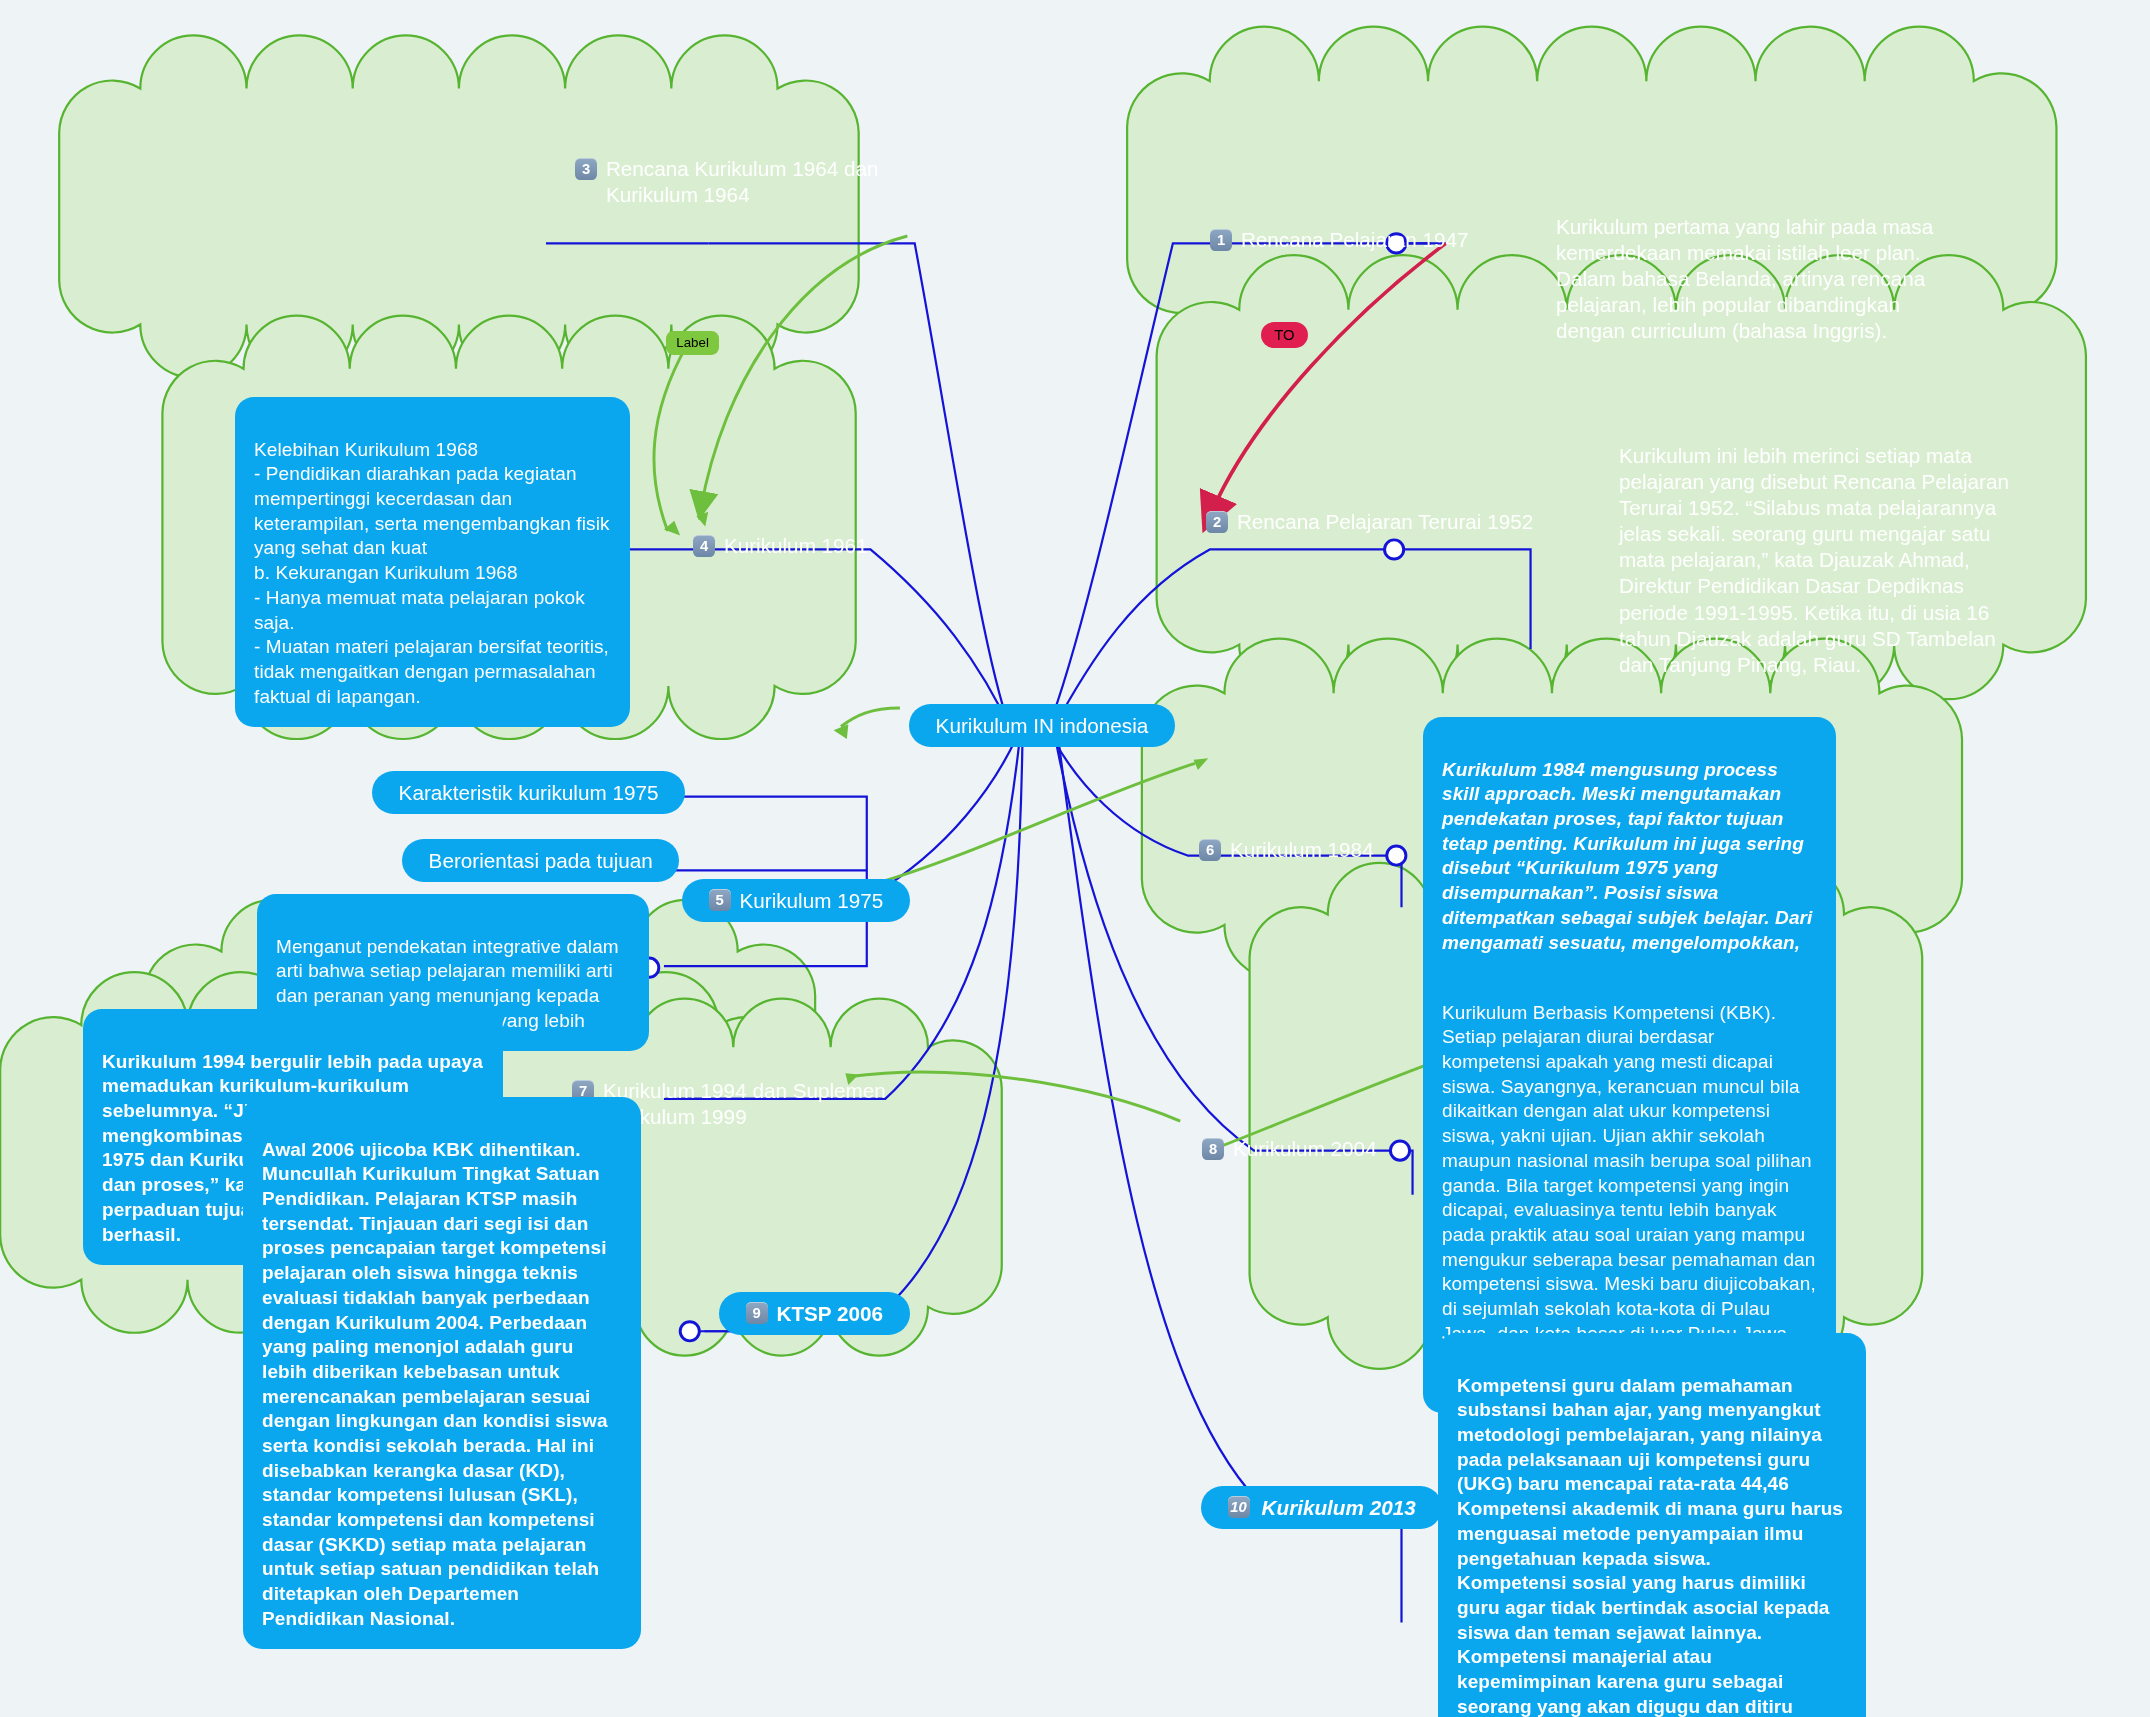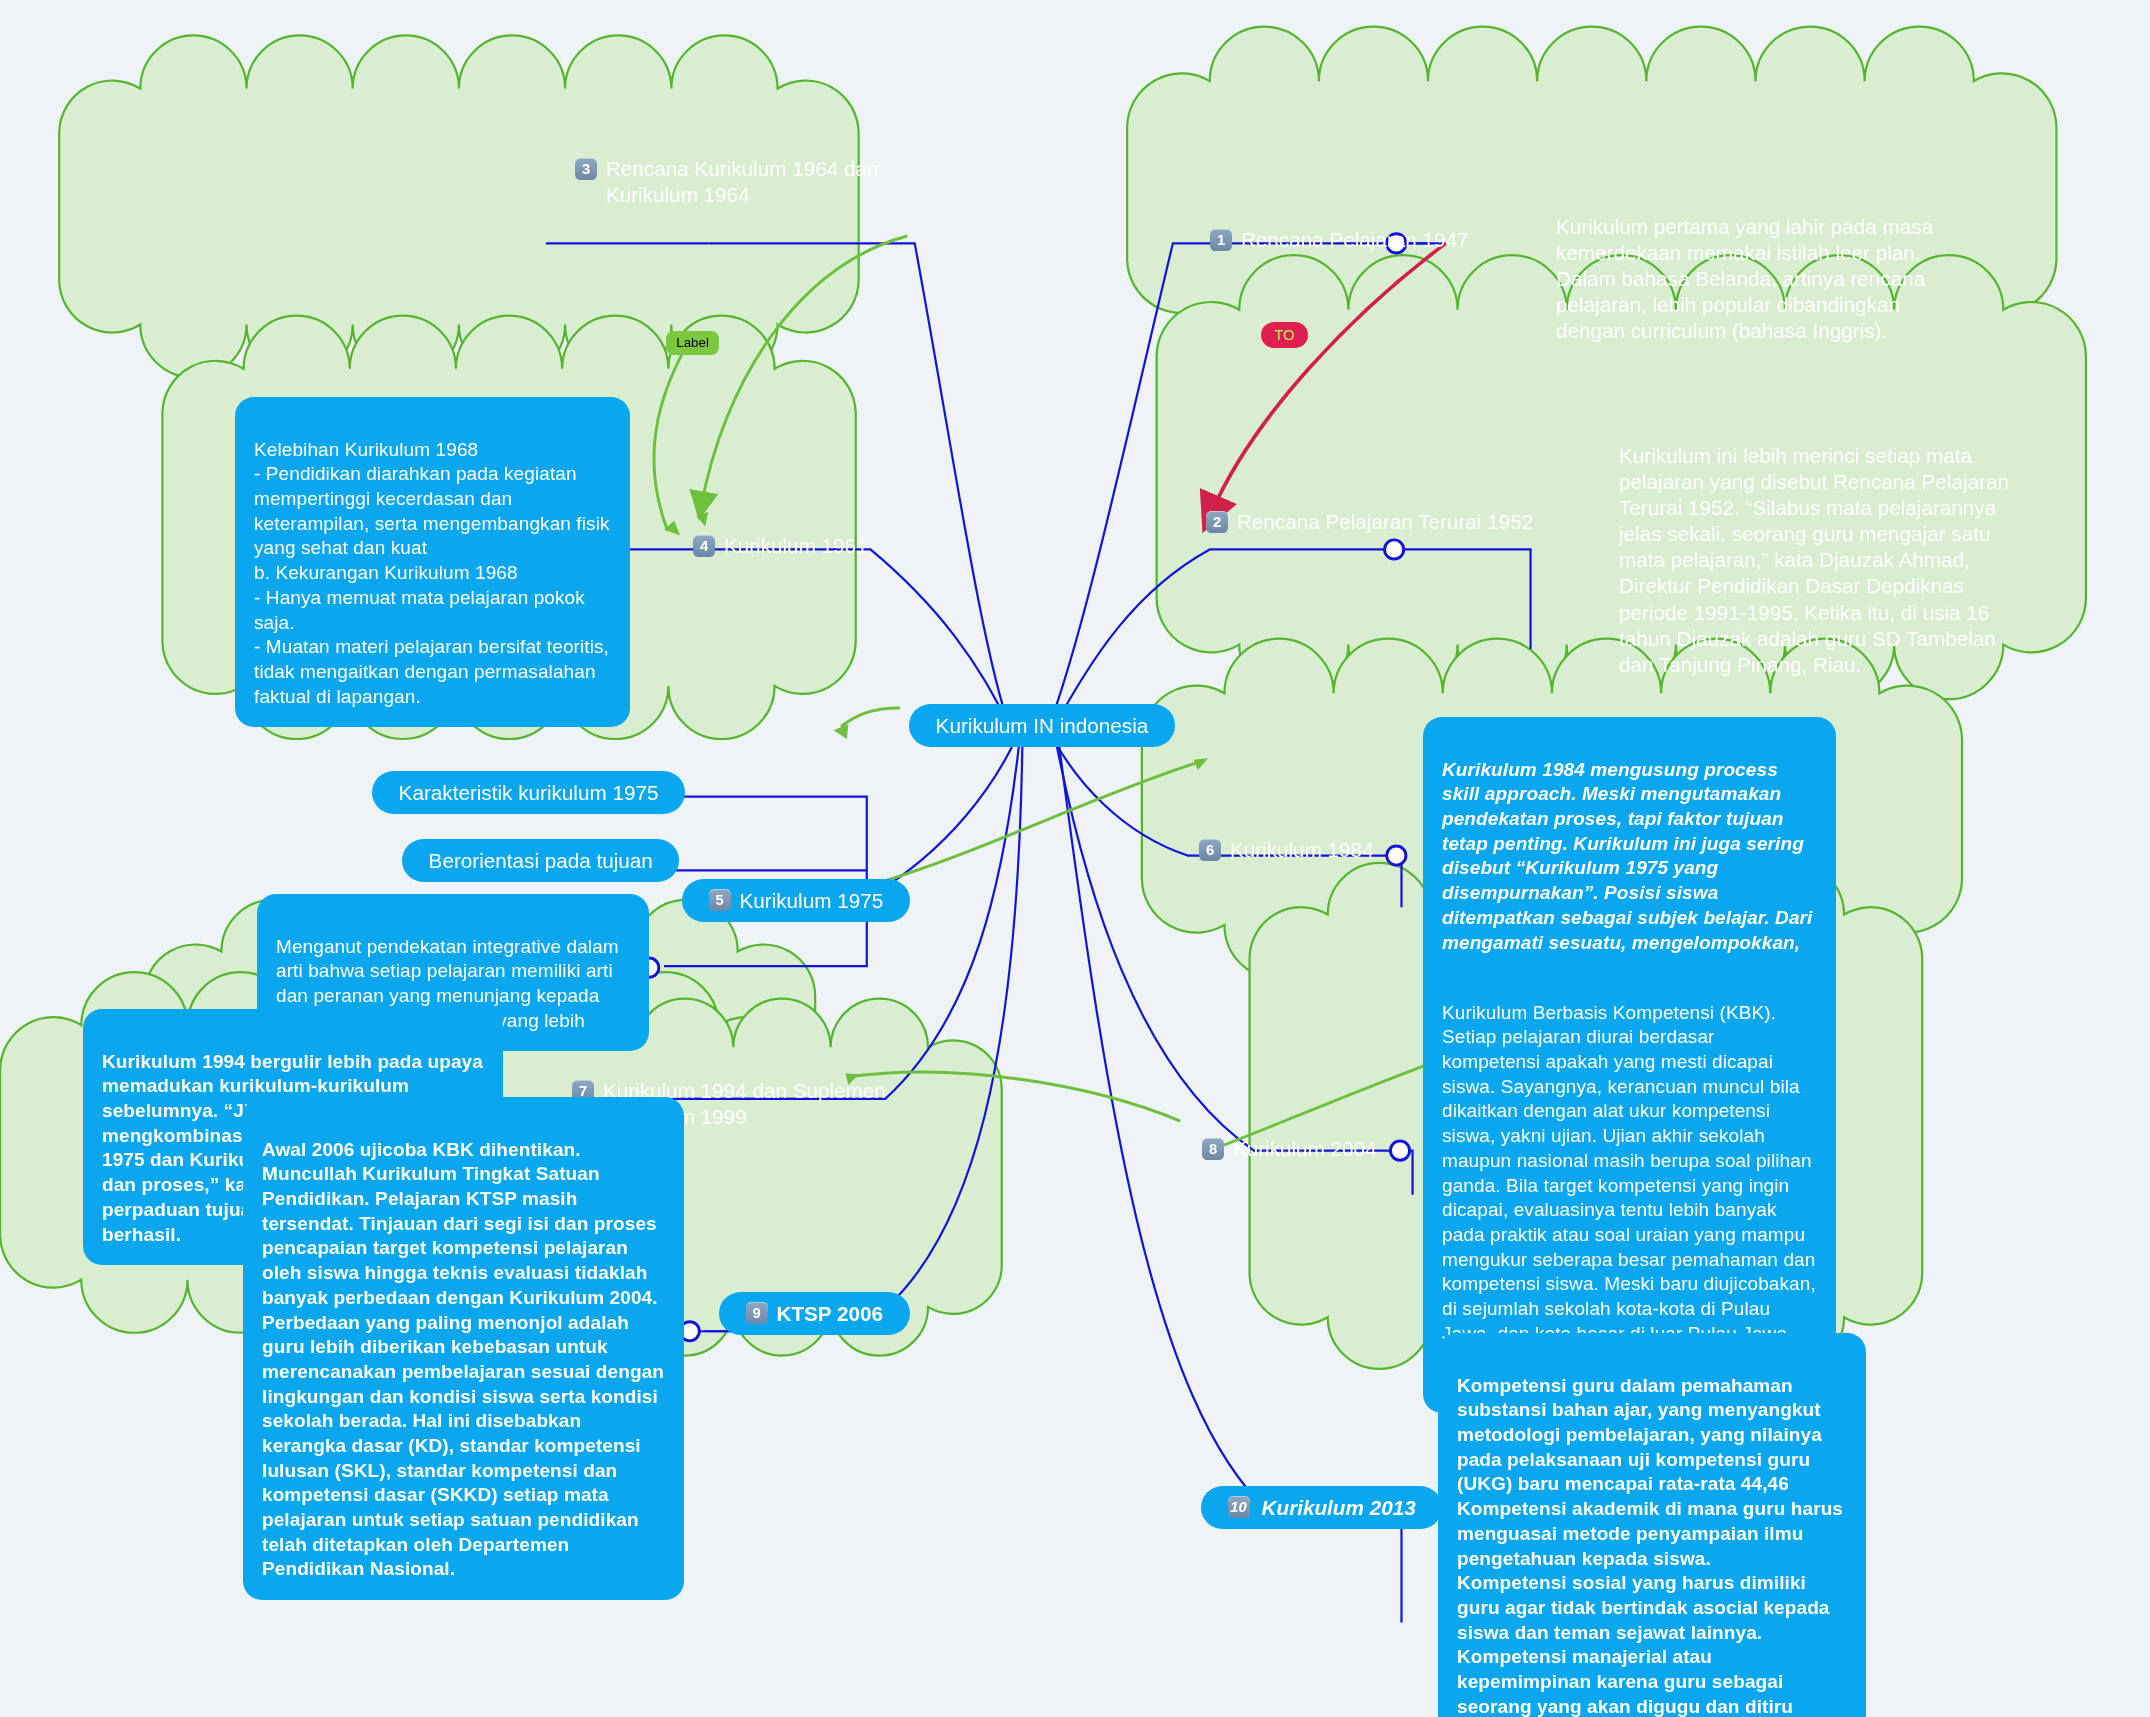--- a/index.html
+++ b/index.html
@@ -75,21 +75,21 @@
     box-shadow: inset 0 0.7px 0 rgba(255,255,255,.55);
     flex: 0 0 auto;
     margin-top:2.2px;
   }
   .pill .badge { margin-top:0; }
 
   
   .to-label {
     position:absolute;
     background:#e01e4f;
-    color:#bef264;
+    color:#000000;
     border-radius:737px;
     font-size:14.8px;
     padding:5.2px 13.3px;
     z-index:40;
   }
   
   .chip-label {
     position:absolute;
     background:#7ec83f;
     color:#000000;
@@ -363,21 +363,21 @@
   </div>
 
   <div class="note" style="left:257px; top:894px; width:392px;">
     <span>Menganut pendekatan integrative dalam arti bahwa setiap pelajaran memiliki arti dan peranan yang menunjang kepada tercapainya tujuan-tujuan yang lebih</span>
   </div>
 
   <div class="note bold" style="left:83px; top:1009px; width:420px;">
     <span>Kurikulum 1994 bergulir lebih pada upaya memadukan kurikulum-kurikulum sebelumnya. “Jiwanya ingin mengkombinasikan antara Kurikulum 1975 dan Kurikulum 1984, antara tujuan dan proses,” kata Mudjito. Namun perpaduan tujuan dan proses belum berhasil.</span>
   </div>
 
-  <div class="note bold" style="left:243px; top:1097px; width:441px;">
+  <div class="note bold" style="left:243px; top:1097px; width:398px;">
     <span>Awal 2006 ujicoba KBK dihentikan. Muncullah Kurikulum Tingkat Satuan Pendidikan. Pelajaran KTSP masih tersendat. Tinjauan dari segi isi dan proses pencapaian target kompetensi pelajaran oleh siswa hingga teknis evaluasi tidaklah banyak perbedaan dengan Kurikulum 2004. Perbedaan yang paling menonjol adalah guru lebih diberikan kebebasan untuk merencanakan pembelajaran sesuai dengan lingkungan dan kondisi siswa serta kondisi sekolah berada. Hal ini disebabkan kerangka dasar (KD), standar kompetensi lulusan (SKL), standar kompetensi dan kompetensi dasar (SKKD) setiap mata pelajaran untuk setiap satuan pendidikan telah ditetapkan oleh Departemen Pendidikan Nasional.</span>
   </div>
 
   <div class="topic" style="left:1556px; top:188px; width:384px; display:block; z-index:31;">
     <span>Kurikulum pertama yang lahir pada masa kemerdekaan memakai istilah leer plan. Dalam bahasa Belanda, artinya rencana pelajaran, lebih popular dibandingkan dengan curriculum (bahasa Inggris).</span>
   </div>
 
   <div class="topic" style="left:1619px; top:417px; width:398px; display:block; z-index:31;">
     <span>Kurikulum ini lebih merinci setiap mata pelajaran yang disebut Rencana Pelajaran Terurai 1952. “Silabus mata pelajarannya jelas sekali. seorang guru mengajar satu mata pelajaran,” kata Djauzak Ahmad, Direktur Pendidikan Dasar Depdiknas periode 1991-1995. Ketika itu, di usia 16 tahun Djauzak adalah guru SD Tambelan dan Tanjung Pinang, Riau.</span>
   </div>

